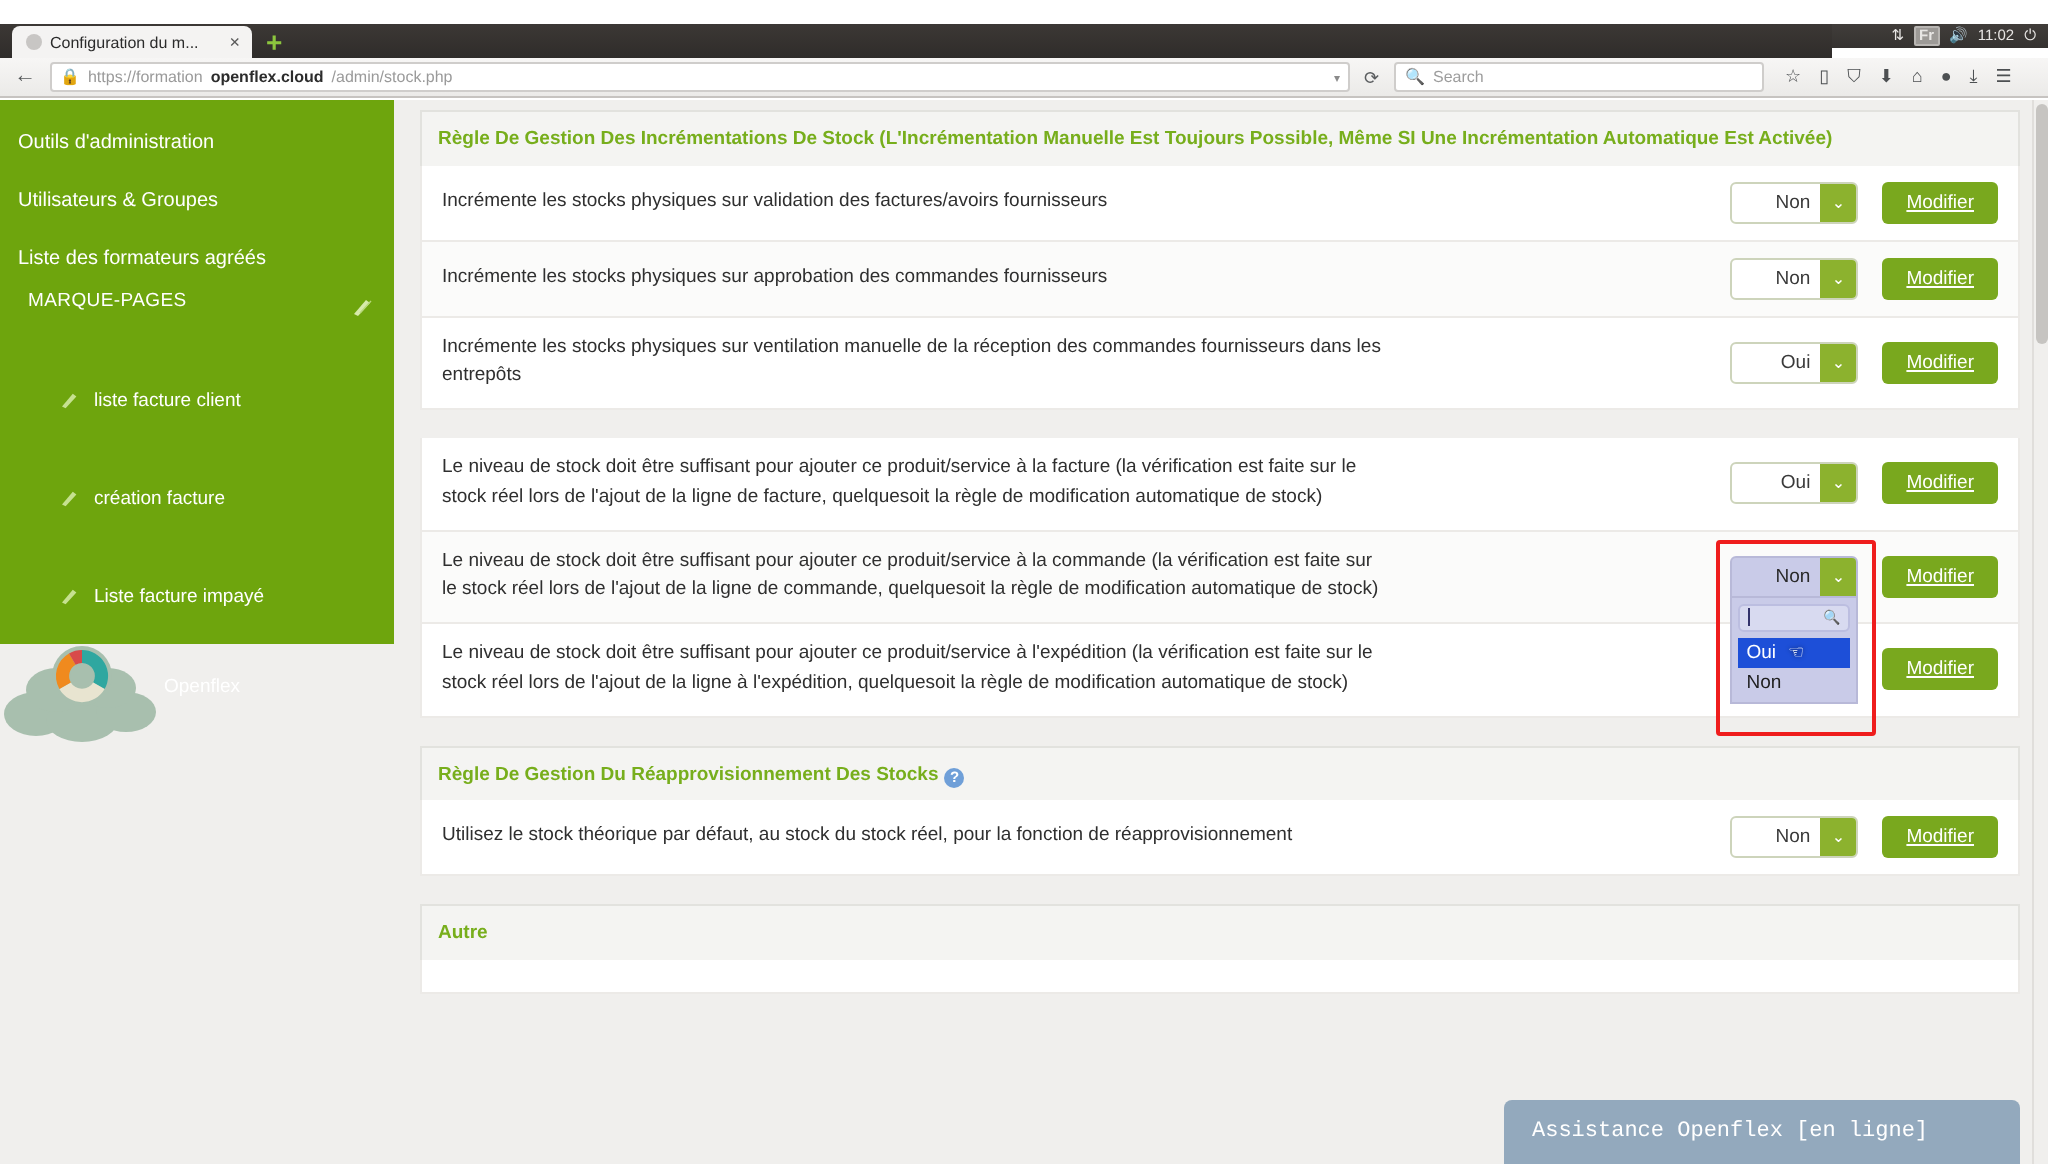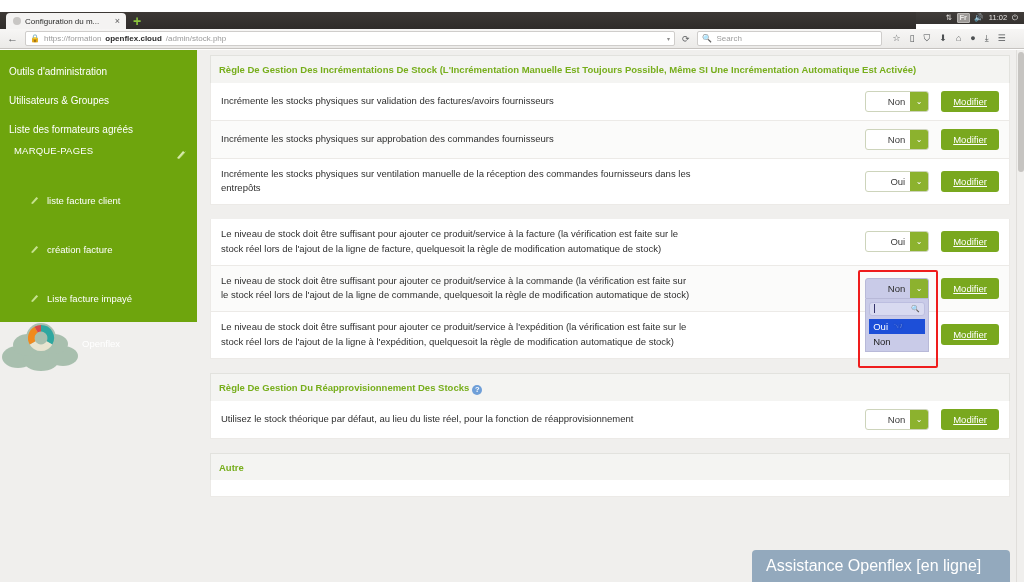--- a/index.html
+++ b/index.html
@@ -206,21 +206,21 @@
     margin-left: 6px; font-size: 9px; color: #ffffff;
     filter: drop-shadow(0 0 1px #000);
   }
 
   
   .chat {
     position: absolute; right: 14px; bottom: 0; width: 258px; height: 32px;
     background: #93a9bd; border-radius: 4px 4px 0 0;
     display: flex; align-items: center; padding-left: 14px;
   }
-  .chat span { color: #ffffff; font-size: 16px; }
+  .chat span { color: #ffffff; font-size: 11px; font-family: Liberation Mono, monospace; }
 
   
   .scroll-track {
     position: absolute; right: 0; top: 50px; width: 8px; height: 532px;
     background: #f0efed; border-left: 1px solid #e0dedb;
   }
   .scroll-thumb {
     position: absolute; left: 1px; top: 2px; width: 6px; height: 120px;
     background: #c6c4c1; border-radius: 3px;
   }
@@ -427,21 +427,21 @@
         </div>
       </div>
 
       <div class="gap-band"></div>
 
       <div class="sec-head">
         <span>Règle De Gestion Du Réapprovisionnement Des Stocks</span><span class="help">?</span>
       </div>
 
       <div class="row">
-        <div class="row-label">Utilisez le stock théorique par défaut, au lieu du liste réel, pour la fonction de réapprovisionnement</div>
+        <div class="row-label">Utilisez le stock théorique par défaut, au stock du stock réel, pour la fonction de réapprovisionnement</div>
         <div class="row-ctrl">
           <div class="select">
             <span class="val">Non</span>
             <span class="arrow">⌄</span>
           </div>
           <div class="btn-modifier">Modifier</div>
         </div>
       </div>
 
       <div class="gap-band"></div>

